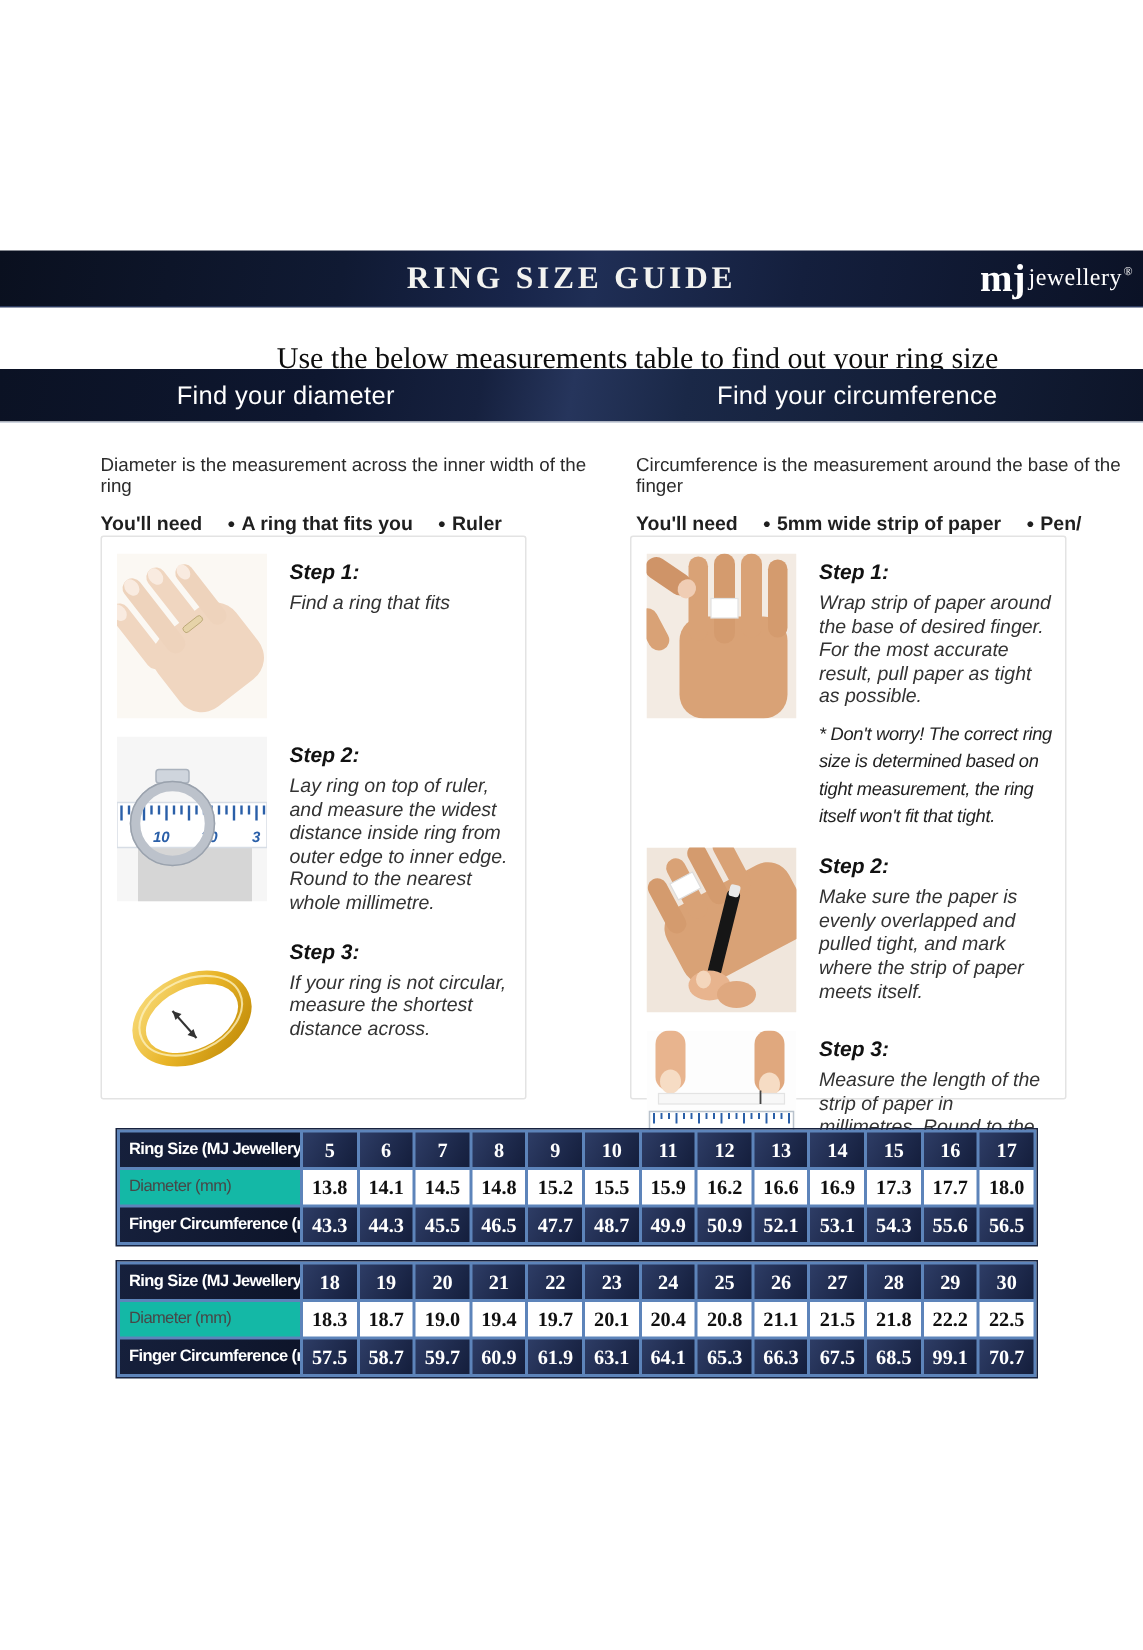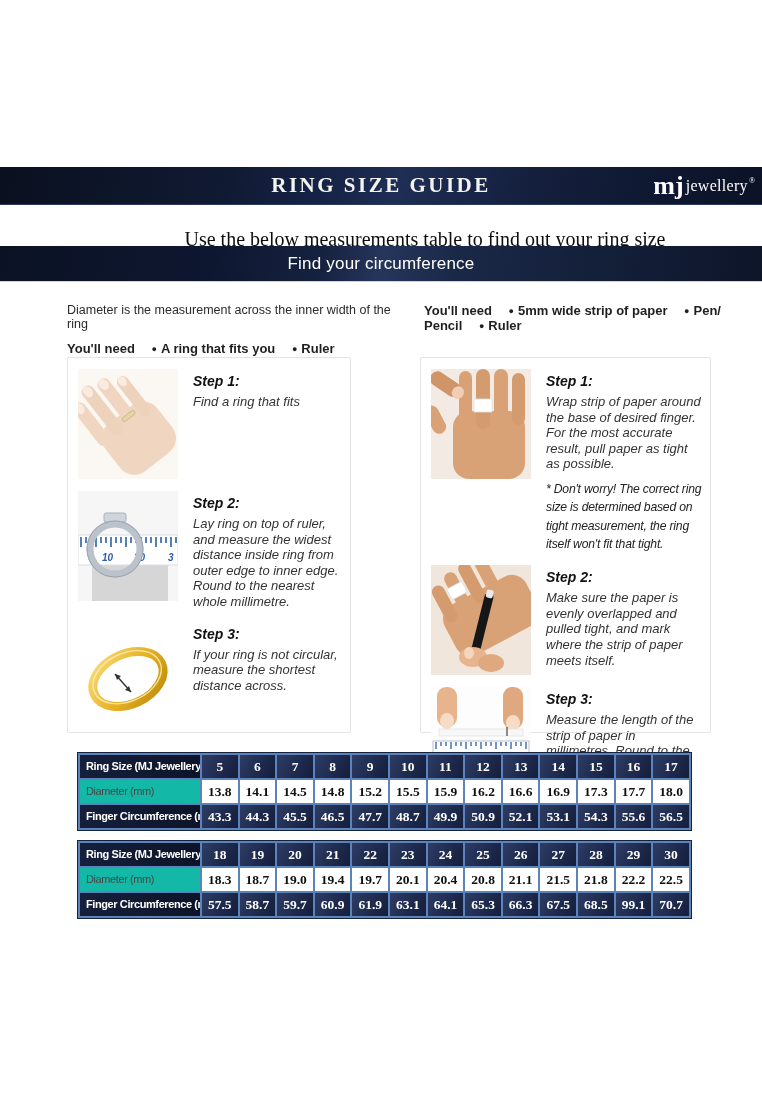--- a/index.html
+++ b/index.html
@@ -99,33 +99,35 @@
   <div class="brand">
     <span class="brand-mj">mj</span>
     <span class="brand-name">jewellery</span>
     <span class="brand-reg">®</span>
   </div>
 </div>
 
 <div class="subtitle">Use the below measurements table to find out your ring size</div>
 
 <div class="section-bar">
+  <span>Find your diameter</span>
   <span>Find your circumference</span>
 </div>
 
 <div class="intro intro-left">
   <div class="intro-line1">Diameter is the measurement across the inner width of the ring</div>
   <div class="intro-line2">
     <span>You'll need</span>
     <span class="bullet">●</span><span>A ring that fits you</span>
     <span class="bullet">●</span><span>Ruler</span>
   </div>
 </div>
 
 <div class="intro intro-right">
+  <div class="intro-line1">Circumference is the measurement around the base of the finger</div>
   <div class="intro-line2">
     <span>You'll need</span>
     <span class="bullet">●</span><span>5mm wide strip of paper</span>
     <span class="bullet">●</span><span>Pen/ Pencil</span>
     <span class="bullet">●</span><span>Ruler</span>
   </div>
 </div>
 
 <div class="step-box step-box-left">
 

